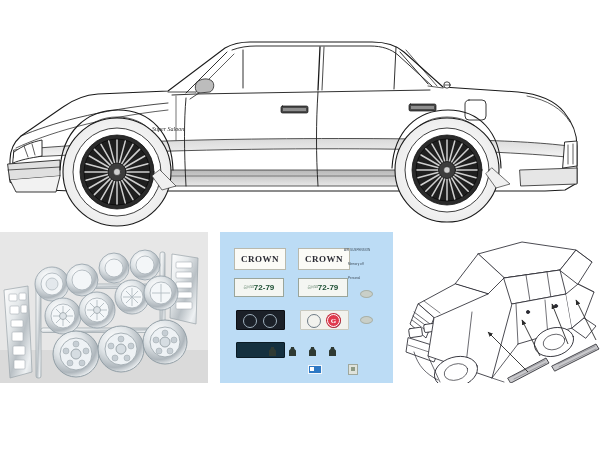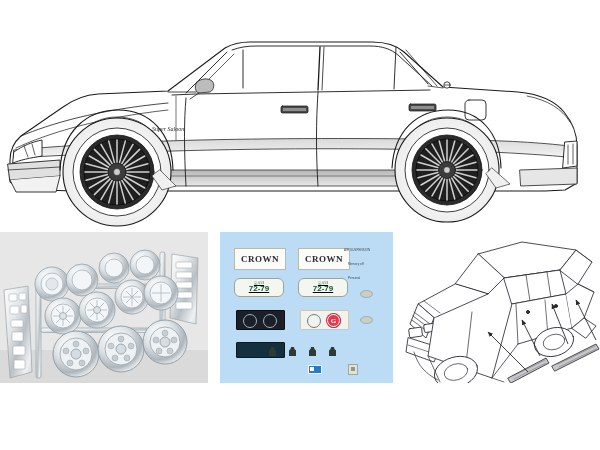--- a/index.html
+++ b/index.html
@@ -18,23 +18,23 @@
   .p-decal{left:220px;width:173px;background:#bcdcf5;}
   .p-assy{left:400px;width:200px;background:#ffffff;}
   .panel svg{display:block;width:100%;height:100%;}
 
   
   .decal-layer{position:absolute;inset:0;}
   .crown-box{position:absolute;background:#fbfbf7;border:1px solid #b9b9ad;
     display:flex;align-items:center;justify-content:center;}
   .crown-box span{font-family:"Liberation Serif",serif;font-weight:700;
     letter-spacing:.06em;color:#2a2a33;}
-  .plate{position:absolute;background:#f4f6f2;border:1px solid #9aa59a;border-radius:6px;
-    display:flex;flex-direction:column;align-items:center;justify-content:center;
-    padding:0;box-sizing:border-box;text-decoration:underline;}
+  .plate{position:absolute;background:#f4f6f2;border:1px solid #9aa59a;border-radius:0;
+    display:flex;flex-direction:row;align-items:center;justify-content:center;
+    padding:0;box-sizing:border-box;}
   .plate .pl-top{font-size:3.2px;color:#2c5a3a;letter-spacing:.02em;line-height:1;
     font-family:"Liberation Sans",sans-serif;white-space:nowrap;}
   .plate .pl-num{font-size:8px;font-weight:700;color:#1d4f33;line-height:1;
     font-family:"Liberation Sans",sans-serif;white-space:nowrap;}
   .cluster{position:absolute;background:#1b2028;border:1px solid #0d1016;border-radius:1px;}
   .cluster.white{background:#f2f2ee;border-color:#c9c9bf;}
   .dial{position:absolute;border-radius:50%;border:1px solid #9fb0bd;}
   .cluster.white .dial{border-color:#6e7b86;}
   .strip{position:absolute;background:#14303f;border:1px solid #0a1b25;border-radius:1px;}
   .badge-g{position:absolute;width:11px;height:11px;border-radius:50%;

